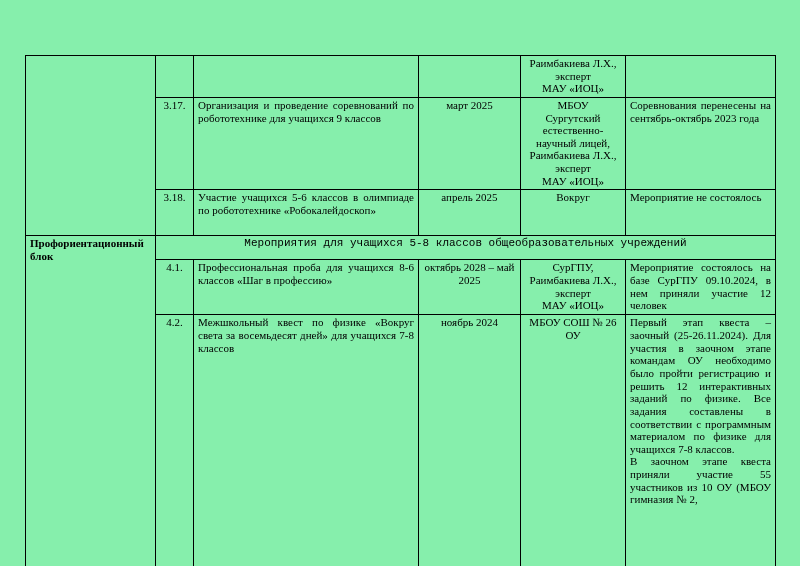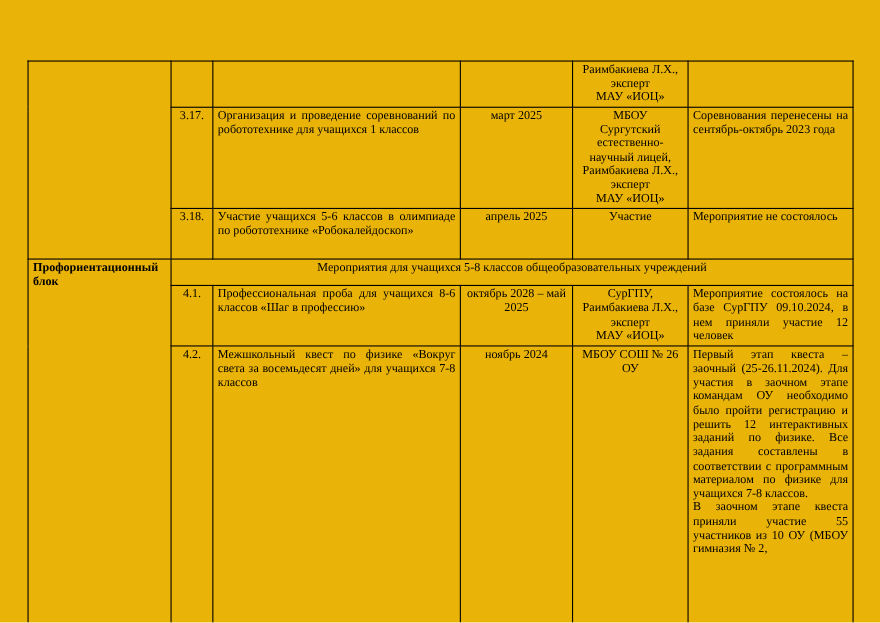--- a/index.html
+++ b/index.html
@@ -1,20 +1,20 @@
 <!DOCTYPE html>
 <html><head>
 <meta charset="utf-8">
 <style>
   * { margin:0; padding:0; box-sizing:border-box; }
   html,body { background:#ffffff; }
   .page {
     position:relative;
     width:800px; height:566px;
-    background:#eab308;
+    background:#86efac;
     overflow:hidden;
     font-family:"Liberation Serif","DejaVu Serif",serif;
     font-size:11px;
     color:#000;
   }
   table.doc {
     position:absolute; left:25px; top:55px;
     width:750px;
     border-collapse:collapse;
     table-layout:fixed;
@@ -26,21 +26,21 @@
     line-height:1.15;
     overflow:hidden;
   }
   td.num   { text-align:center; }
   td.desc  { text-align:justify; }
   td.date  { text-align:center; }
   td.org   { text-align:center; white-space:pre-line; }
   td.res   { text-align:justify; white-space:pre-line; }
   td.blockcell { padding:1px 3px; }
   td.block-label { font-weight:bold; text-align:left; }
-  td.section { text-align:center; }
+  td.section { text-align:center;font-family:Liberation Mono, monospace; }
 </style>
 </head>
 <body>
 
 <div class="page">
   <table class="doc">
     <colgroup>
       <col style="width:130px">
       <col style="width:38px">
       <col style="width:225px">
@@ -56,36 +56,36 @@
         <td class="desc"></td>
         <td class="date"></td>
         <td class="org">Раимбакиева Л.Х.,
 эксперт
 МАУ «ИОЦ»</td>
         <td class="res"></td>
       </tr>
 
       <tr style="height:89px">
         <td class="num">3.17.</td>
-        <td class="desc">Организация и проведение соревнований по робототехнике для учащихся 1 классов</td>
+        <td class="desc">Организация и проведение соревнований по робототехнике для учащихся 9 классов</td>
         <td class="date">март 2025</td>
         <td class="org">МБОУ
 Сургутский
 естественно-научный лицей,
 Раимбакиева Л.Х.,
 эксперт
 МАУ «ИОЦ»</td>
         <td class="res">Соревнования перенесены на сентябрь-октябрь 2023 года</td>
       </tr>
 
       <tr style="height:46px">
         <td class="num">3.18.</td>
         <td class="desc">Участие учащихся 5-6 классов в олимпиаде по робототехнике «Робокалейдоскоп»</td>
         <td class="date">апрель 2025</td>
-        <td class="org">Участие</td>
+        <td class="org">Вокруг</td>
         <td class="res">Мероприятие не состоялось</td>
       </tr>
 
       <tr style="height:24px">
         <td class="blockcell block-label" rowspan="3">Профориентационный блок</td>
         <td class="section" colspan="5">Мероприятия для учащихся 5-8 классов общеобразовательных учреждений</td>
       </tr>
 
       <tr style="height:55px">
         <td class="num">4.1.</td>

